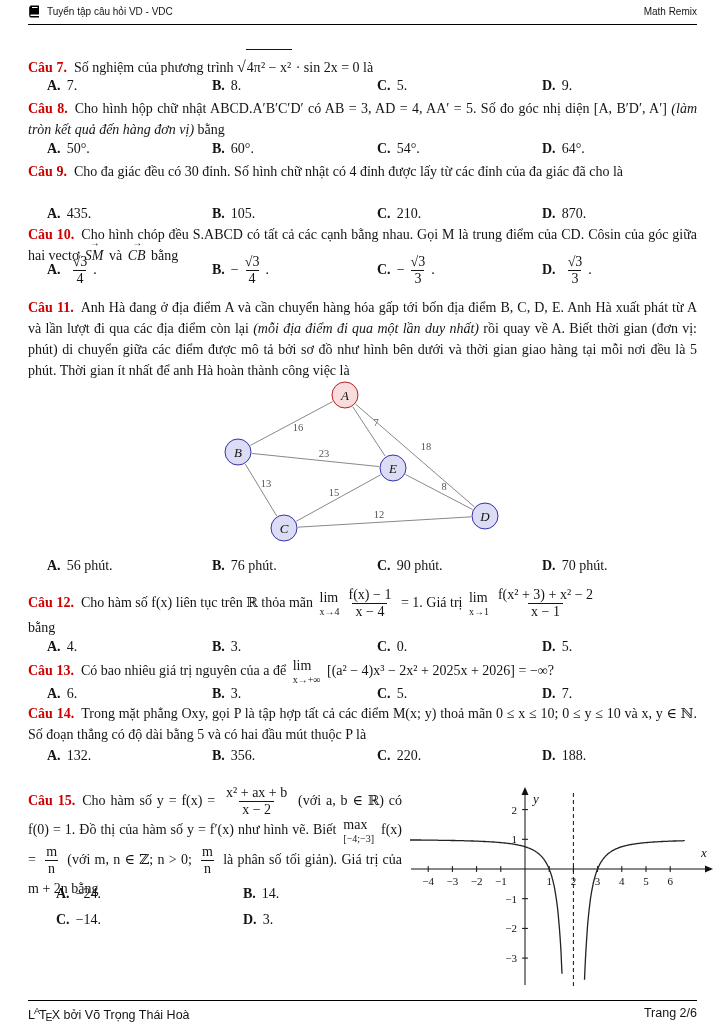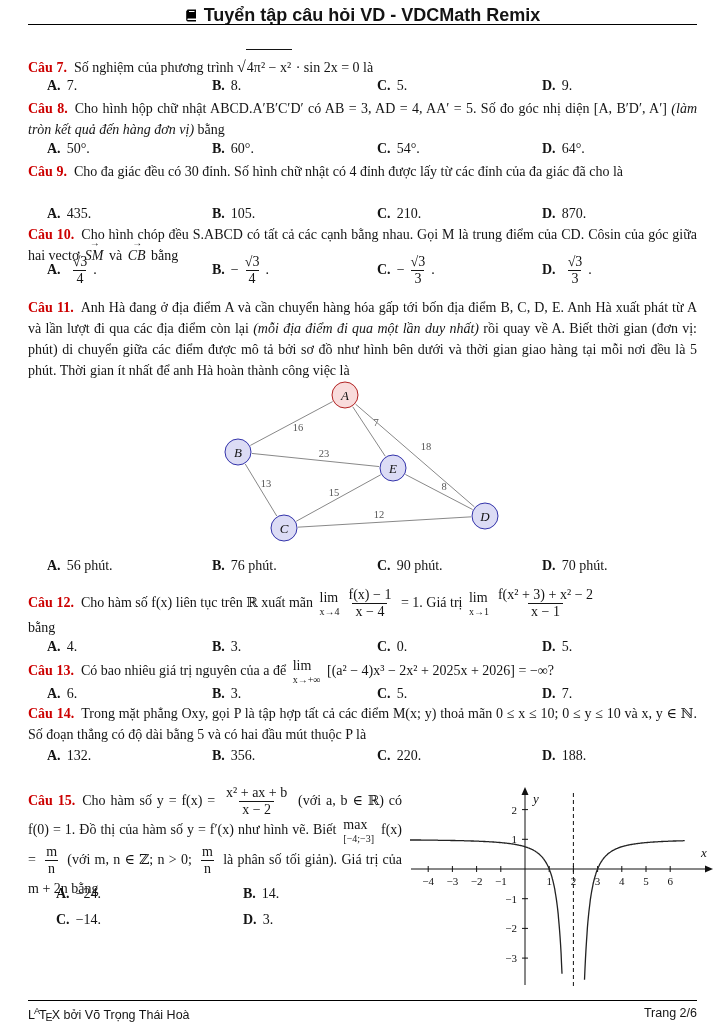--- a/index.html
+++ b/index.html
@@ -1,21 +1,21 @@
 <!DOCTYPE html>
 <html><head>
 <meta charset="utf-8">
 <style>
   html,body{margin:0;padding:0;}
   body{width:725px;height:1024px;position:relative;background:#ffffff;
        font-family:"Liberation Serif","DejaVu Serif",serif;font-size:14px;color:#141414;}
   .abs{position:absolute;}
   
-  .hdr{top:5px;left:28px;right:28px;display:flex;justify-content:center;align-items:center;
-       font-family:"Liberation Sans","DejaVu Sans",sans-serif;font-weight:bold;font-size:18px;}
+  .hdr{top:5px;left:28px;right:28px;display:flex;justify-content:space-between;align-items:center;
+       font-family:"Liberation Sans","DejaVu Sans",sans-serif;font-weight:normal;font-size:10px;}
   .hdr-left{display:flex;align-items:center;gap:6px;}
   .rule{left:28px;right:28px;border-top:1.6px solid #000;}
   .ftr{top:1006px;left:28px;right:28px;display:flex;justify-content:space-between;
        font-family:"Liberation Sans","DejaVu Sans",sans-serif;font-size:12.5px;}
   .lx-a{font-size:9px;vertical-align:5px;margin:0 -1px 0 -1px;}
   .lx-e{font-size:10.5px;vertical-align:-2px;margin:0 -1px 0 -1px;}
   
   .q{left:28px;width:669px;text-align:justify;line-height:21px;}
   .qlabel{color:#cc0000;font-weight:bold;margin-right:7px;}
   .opts{left:47px;width:660px;display:grid;grid-template-columns:165px 165px 165px 163px;line-height:20px;}
@@ -135,21 +135,21 @@
     <text x="283" y="140.5" text-anchor="middle" font-size="13px" font-style="italic" fill="#111">D</text>
   </svg>
 <div class="abs opts" style="top:556px">
   <span class="opt"><b class="ok">A.</b><span>56 phút.</span></span>
   <span class="opt"><b class="ok">B.</b><span>76 phút.</span></span>
   <span class="opt"><b class="ok">C.</b><span>90 phút.</span></span>
   <span class="opt"><b class="ok">D.</b><span>70 phút.</span></span>
 </div>
 
 <div class="abs q" style="top:583px;line-height:40px;">
-  <span class="qlabel">Câu 12.</span><span>Cho hàm số f(x) liên tục trên ℝ xuất mãn </span><span class="lim">
+  <span class="qlabel">Câu 12.</span><span>Cho hàm số f(x) liên tục trên ℝ thỏa mãn </span><span class="lim">
       <span>lim</span>
       <span class="limsub">x→4</span>
     </span><span class="frac">
       <span class="num">f(x) − 1</span>
       <span class="den">x − 4</span>
     </span><span> = 1. Giá trị </span><span class="lim">
       <span>lim</span>
       <span class="limsub">x→1</span>
     </span><span class="frac">
       <span class="num">f(x² + 3) + x² − 2</span>

